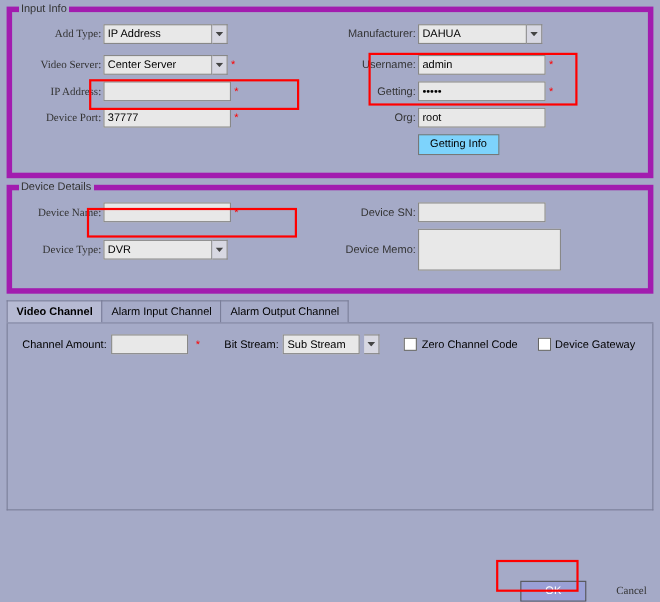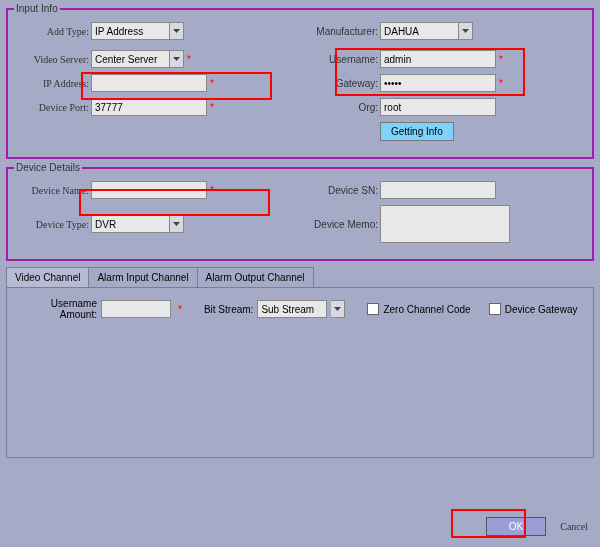--- a/index.html
+++ b/index.html
@@ -1,43 +1,43 @@
 <!DOCTYPE html>
 <html><head>
 <meta charset="utf-8">
 <style>
   * { box-sizing: border-box; font-family: Tahoma, Arial, sans-serif; font-size: 10px; }
   body { margin: 0; background: #a5aac7; width: 600px; height: 547px; position: relative; }
-  fieldset { border: 2px solid #a21caf; margin: 3px 6px; padding: 8px 6px 10px 6px; }
+  fieldset { border: 5px solid #a21caf; margin: 3px 6px; padding: 8px 6px 10px 6px; }
   legend { color: #333; padding: 0 2px; }
   .row2 { display: flex; margin-bottom: 6px; }
   .col { flex: 1; display: flex; align-items: center; }
   .lbl { width: 75px; text-align: right; margin-right: 2px; color: #333; font-family: Liberation Serif, serif; }
   .lbl-r { width: 78px; text-align: right; margin-right: 2px; color: #333; }
   .ctrl { display: flex; align-items: center; }
   input[type="text"], input[type="password"], select, textarea {
     background: #e8e8e8; border: 1px solid #888; height: 18px; padding: 1px 3px;
   }
   textarea { height: 38px; resize: none; overflow-y: scroll; }
   .wd { width: 116px; }
-  .sel { width: 79px; }
+  .sel { width: 99px; }
   .dd { width: 14px; height: 18px; background: #d8d8e2; border: 1px solid #888; border-left: none;
         display: flex; align-items: center; justify-content: center; }
   .dd svg { display: block; }
   .req { color: red; margin-left: 3px; }
   .btn { background: #7dd3fc; border: 1px solid #777; padding: 3px 10px; cursor: pointer; }
   .tabs { display: flex; border-bottom: 1px solid #7a7e99; margin: 6px 6px 0 6px; }
   .tab { padding: 4px 8px; border: 1px solid #7a7e99; border-bottom: none; background: #a5aac7;
          margin-right: -1px; cursor: pointer; }
-  .tab.active { background: #b6bad3; }
+  .tab.active { background: #b6bad3; font-weight: bold; }
   .tabpanel { border: 1px solid #7a7e99; border-top: none; margin: 0 6px 6px 6px; padding: 10px 8px;
               min-height: 170px; }
   .chkrow { display: flex; align-items: center; gap: 4px; }
   .chkbox { width: 12px; height: 12px; background: #fff; border: 1px solid #666; }
-  .bottom { position: absolute; bottom: 11px; right: 12px; display: flex; gap: 14px; }
+  .bottom { position: absolute; bottom: 0; right: 12px; display: flex; gap: 27px; }
   .okbtn { background: #9aa0d6; border: 1px solid #555; padding: 3px 22px; color: #fff; cursor: pointer; }
   .cancel { color: #333; display: flex; align-items: center; cursor: pointer; font-family: Liberation Serif, serif; }
   .hl { position: absolute; border: 2px solid red; pointer-events: none; }
   .memo { width: 130px; }
 </style>
 </head>
 <body>
 
 <fieldset>
   <legend>Input Info</legend>
@@ -87,21 +87,21 @@
     </div>
   </div>
 
   <div class="row2">
     <div class="col">
       <span class="lbl">IP Address:</span>
       <input class="wd" type="text" value="" style="">
       <span class="req">*</span>
     </div>
     <div class="col">
-      <span class="lbl-r">Gateway:</span>
+      <span class="lbl-r">Getting:</span>
       <input class="wd" type="text" value="•••••" style="">
       <span class="req">*</span>
     </div>
   </div>
 
   <div class="row2">
     <div class="col">
       <span class="lbl">Device Port:</span>
       <input class="wd" type="text" value="37777" style="">
       <span class="req">*</span>
@@ -155,21 +155,21 @@
   </div>
 </fieldset>
 
 <div class="tabs">
   <div class="tab active">Video Channel</div>
   <div class="tab">Alarm Input Channel</div>
   <div class="tab">Alarm Output Channel</div>
 </div>
 <div class="tabpanel">
   <div class="chkrow">
-    <span style="width:82px;text-align:right">Username Amount:</span>
+    <span style="width:82px;text-align:right">Channel Amount:</span>
     <input type="text" style="width: 70px;" value="">
     <span class="req">*</span>
     <span style="margin-left:18px">Bit Stream:</span>
     <input type="text" style="width: 70px;" value="Sub Stream">
     <div class="dd">
         <svg width="7" height="4">
           <polygon points="0,0 7,0 3.5,4" fill="#444"></polygon>
         </svg>
       </div>
     <div class="chkbox" style="margin-left:18px"></div>

